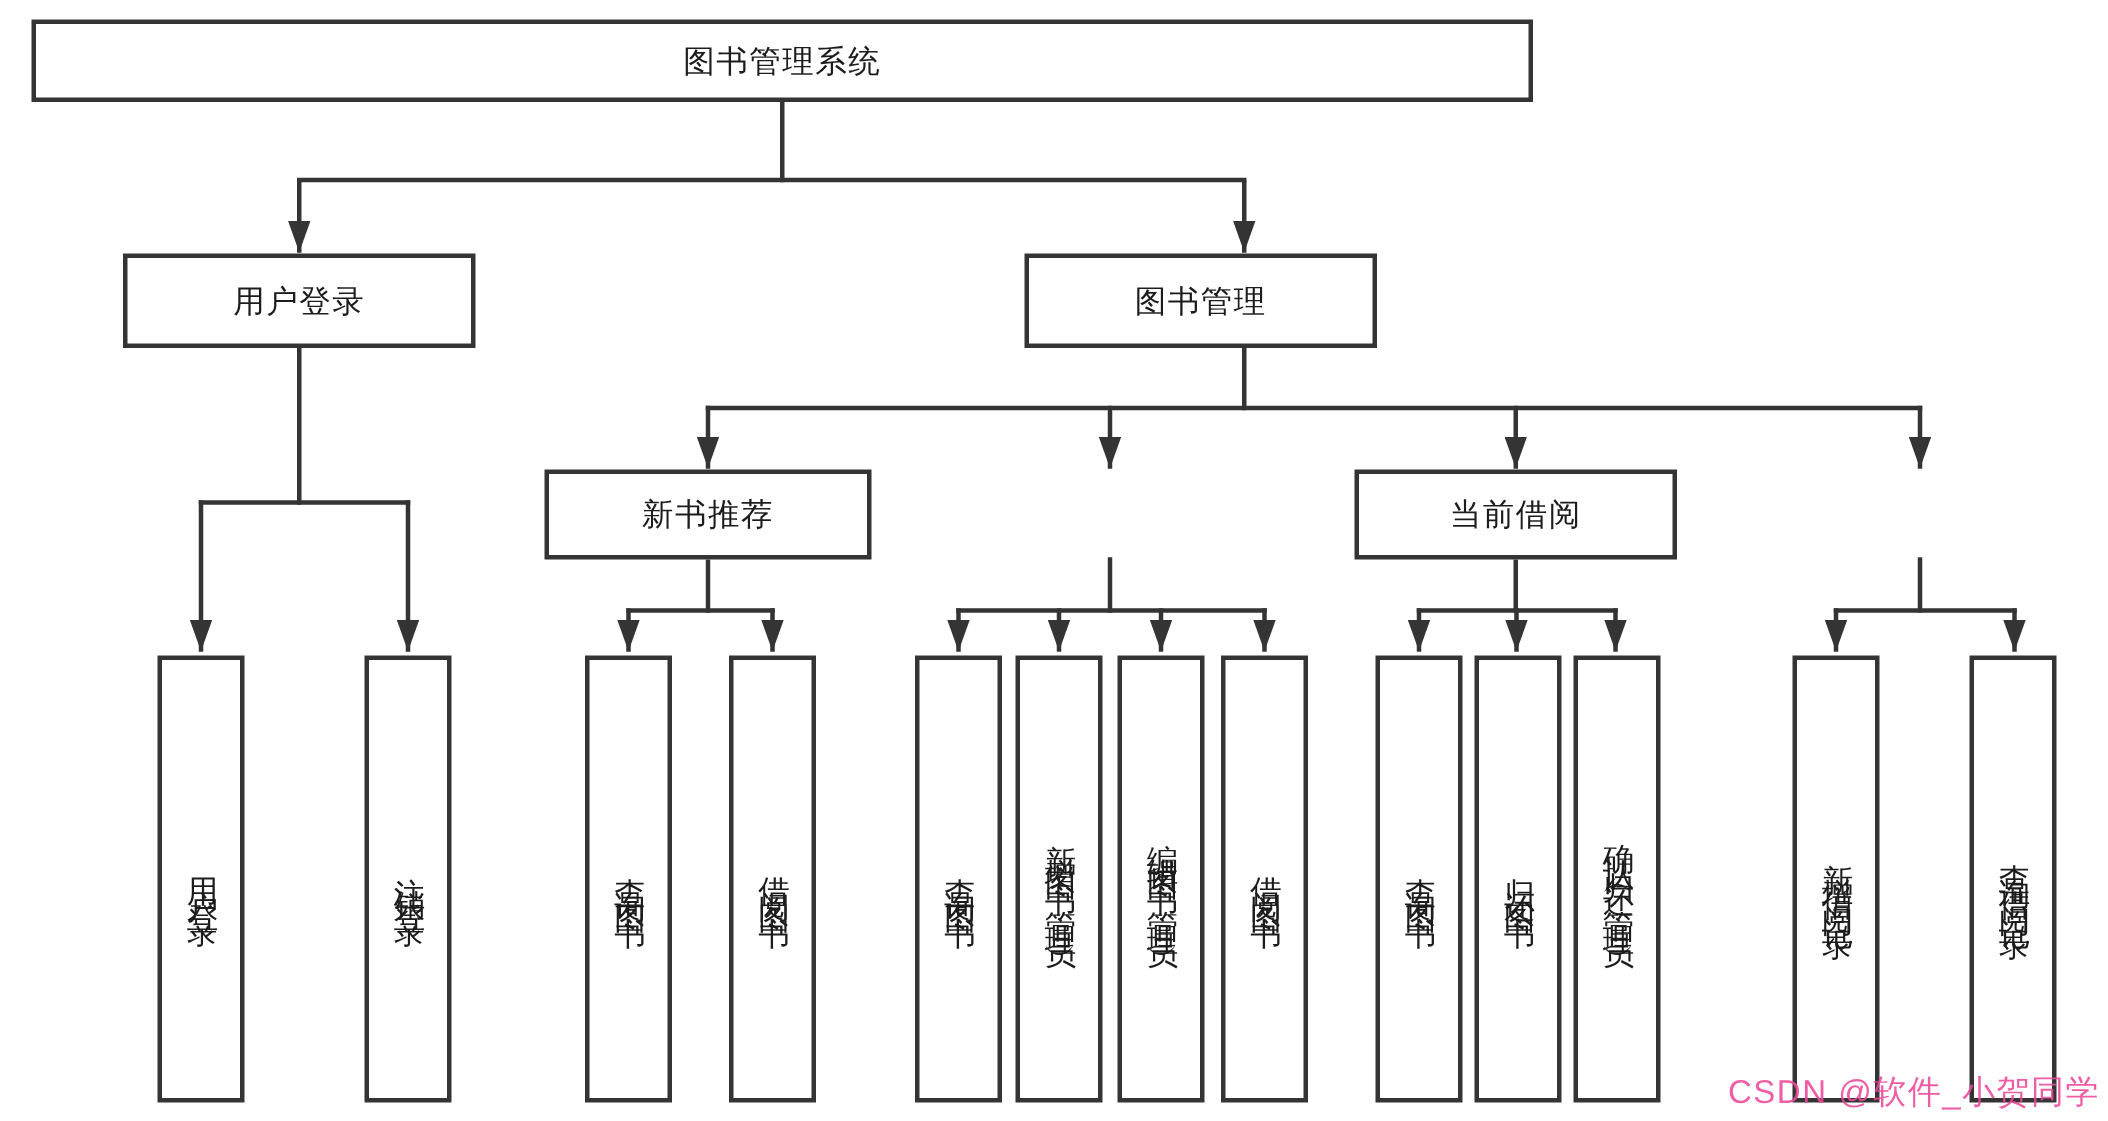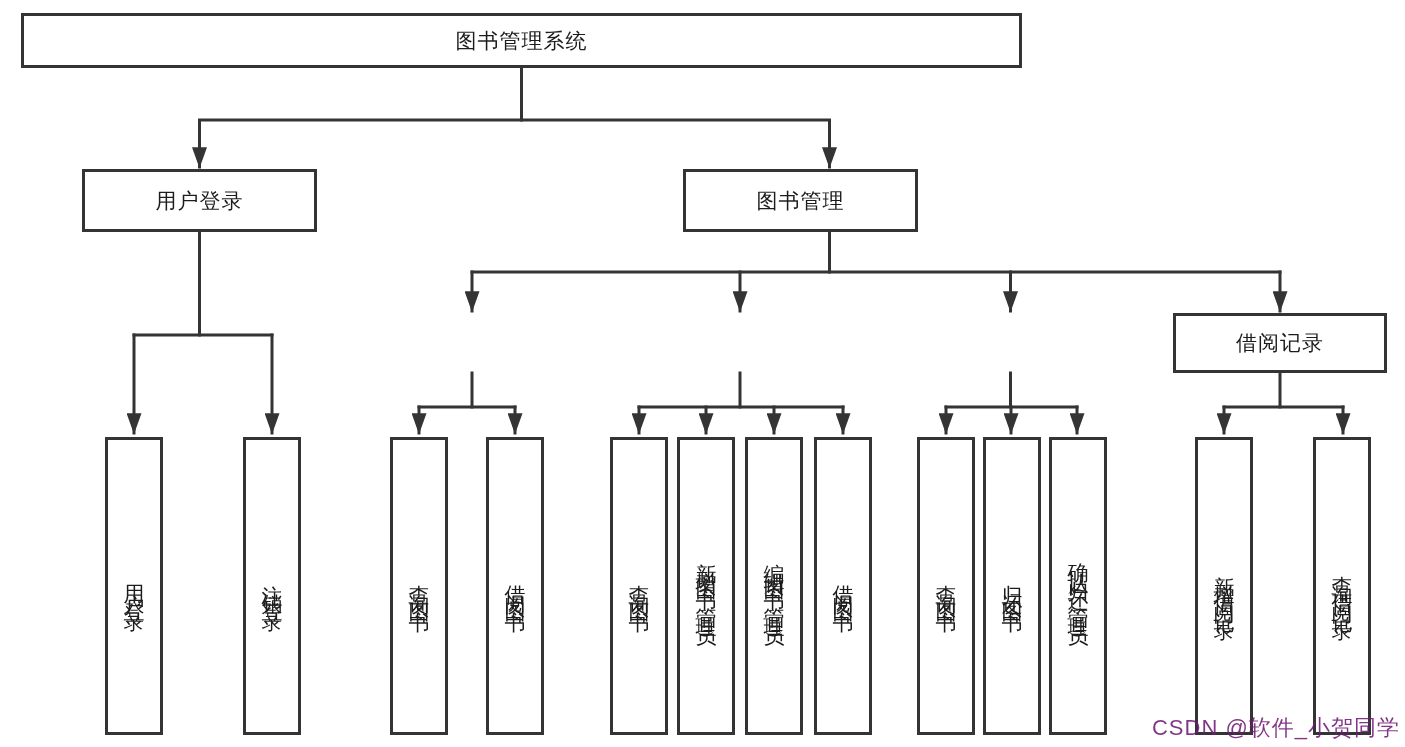--- a/index.html
+++ b/index.html
@@ -50,21 +50,21 @@
     font-size: 21px;
     letter-spacing: 9px;
     z-index: 2;
   }
   .leaf .vlbl { display: block; }
   .watermark {
     position: absolute;
     right: 5px;
     bottom: 4px;
     font-size: 22px;
-    color: #701a75;
+    color: #ec4899;
     opacity: 0.88;
     letter-spacing: 1px;
     z-index: 5;
     white-space: nowrap;
   }
 </style>
 </head>
 <body>
 
 <div class="canvas">
@@ -122,22 +122,25 @@
     <span>图书管理系统</span>
   </div>
 
   <div class="node" style="left:82px;top:169px;width:235px;height:63px">
     <span>用户登录</span>
   </div>
   <div class="node" style="left:683px;top:169px;width:235px;height:63px">
     <span>图书管理</span>
   </div>
 
-  <div class="node" style="left:1173px;top:313px;width:214px;height:60px">
-    <span>借阅记录</span>
+  <div class="node" style="left:363px;top:313px;width:218px;height:60px">
+    <span>新书推荐</span>
+  </div>
+  <div class="node" style="left:903px;top:313px;width:215px;height:60px">
+    <span>当前借阅</span>
   </div>
 
   <div class="leaf" style="left:105px">
     <span class="vlbl">用户登录</span>
   </div>
   <div class="leaf" style="left:243px">
     <span class="vlbl">注销登录</span>
   </div>
 
   <div class="leaf" style="left:390px">

